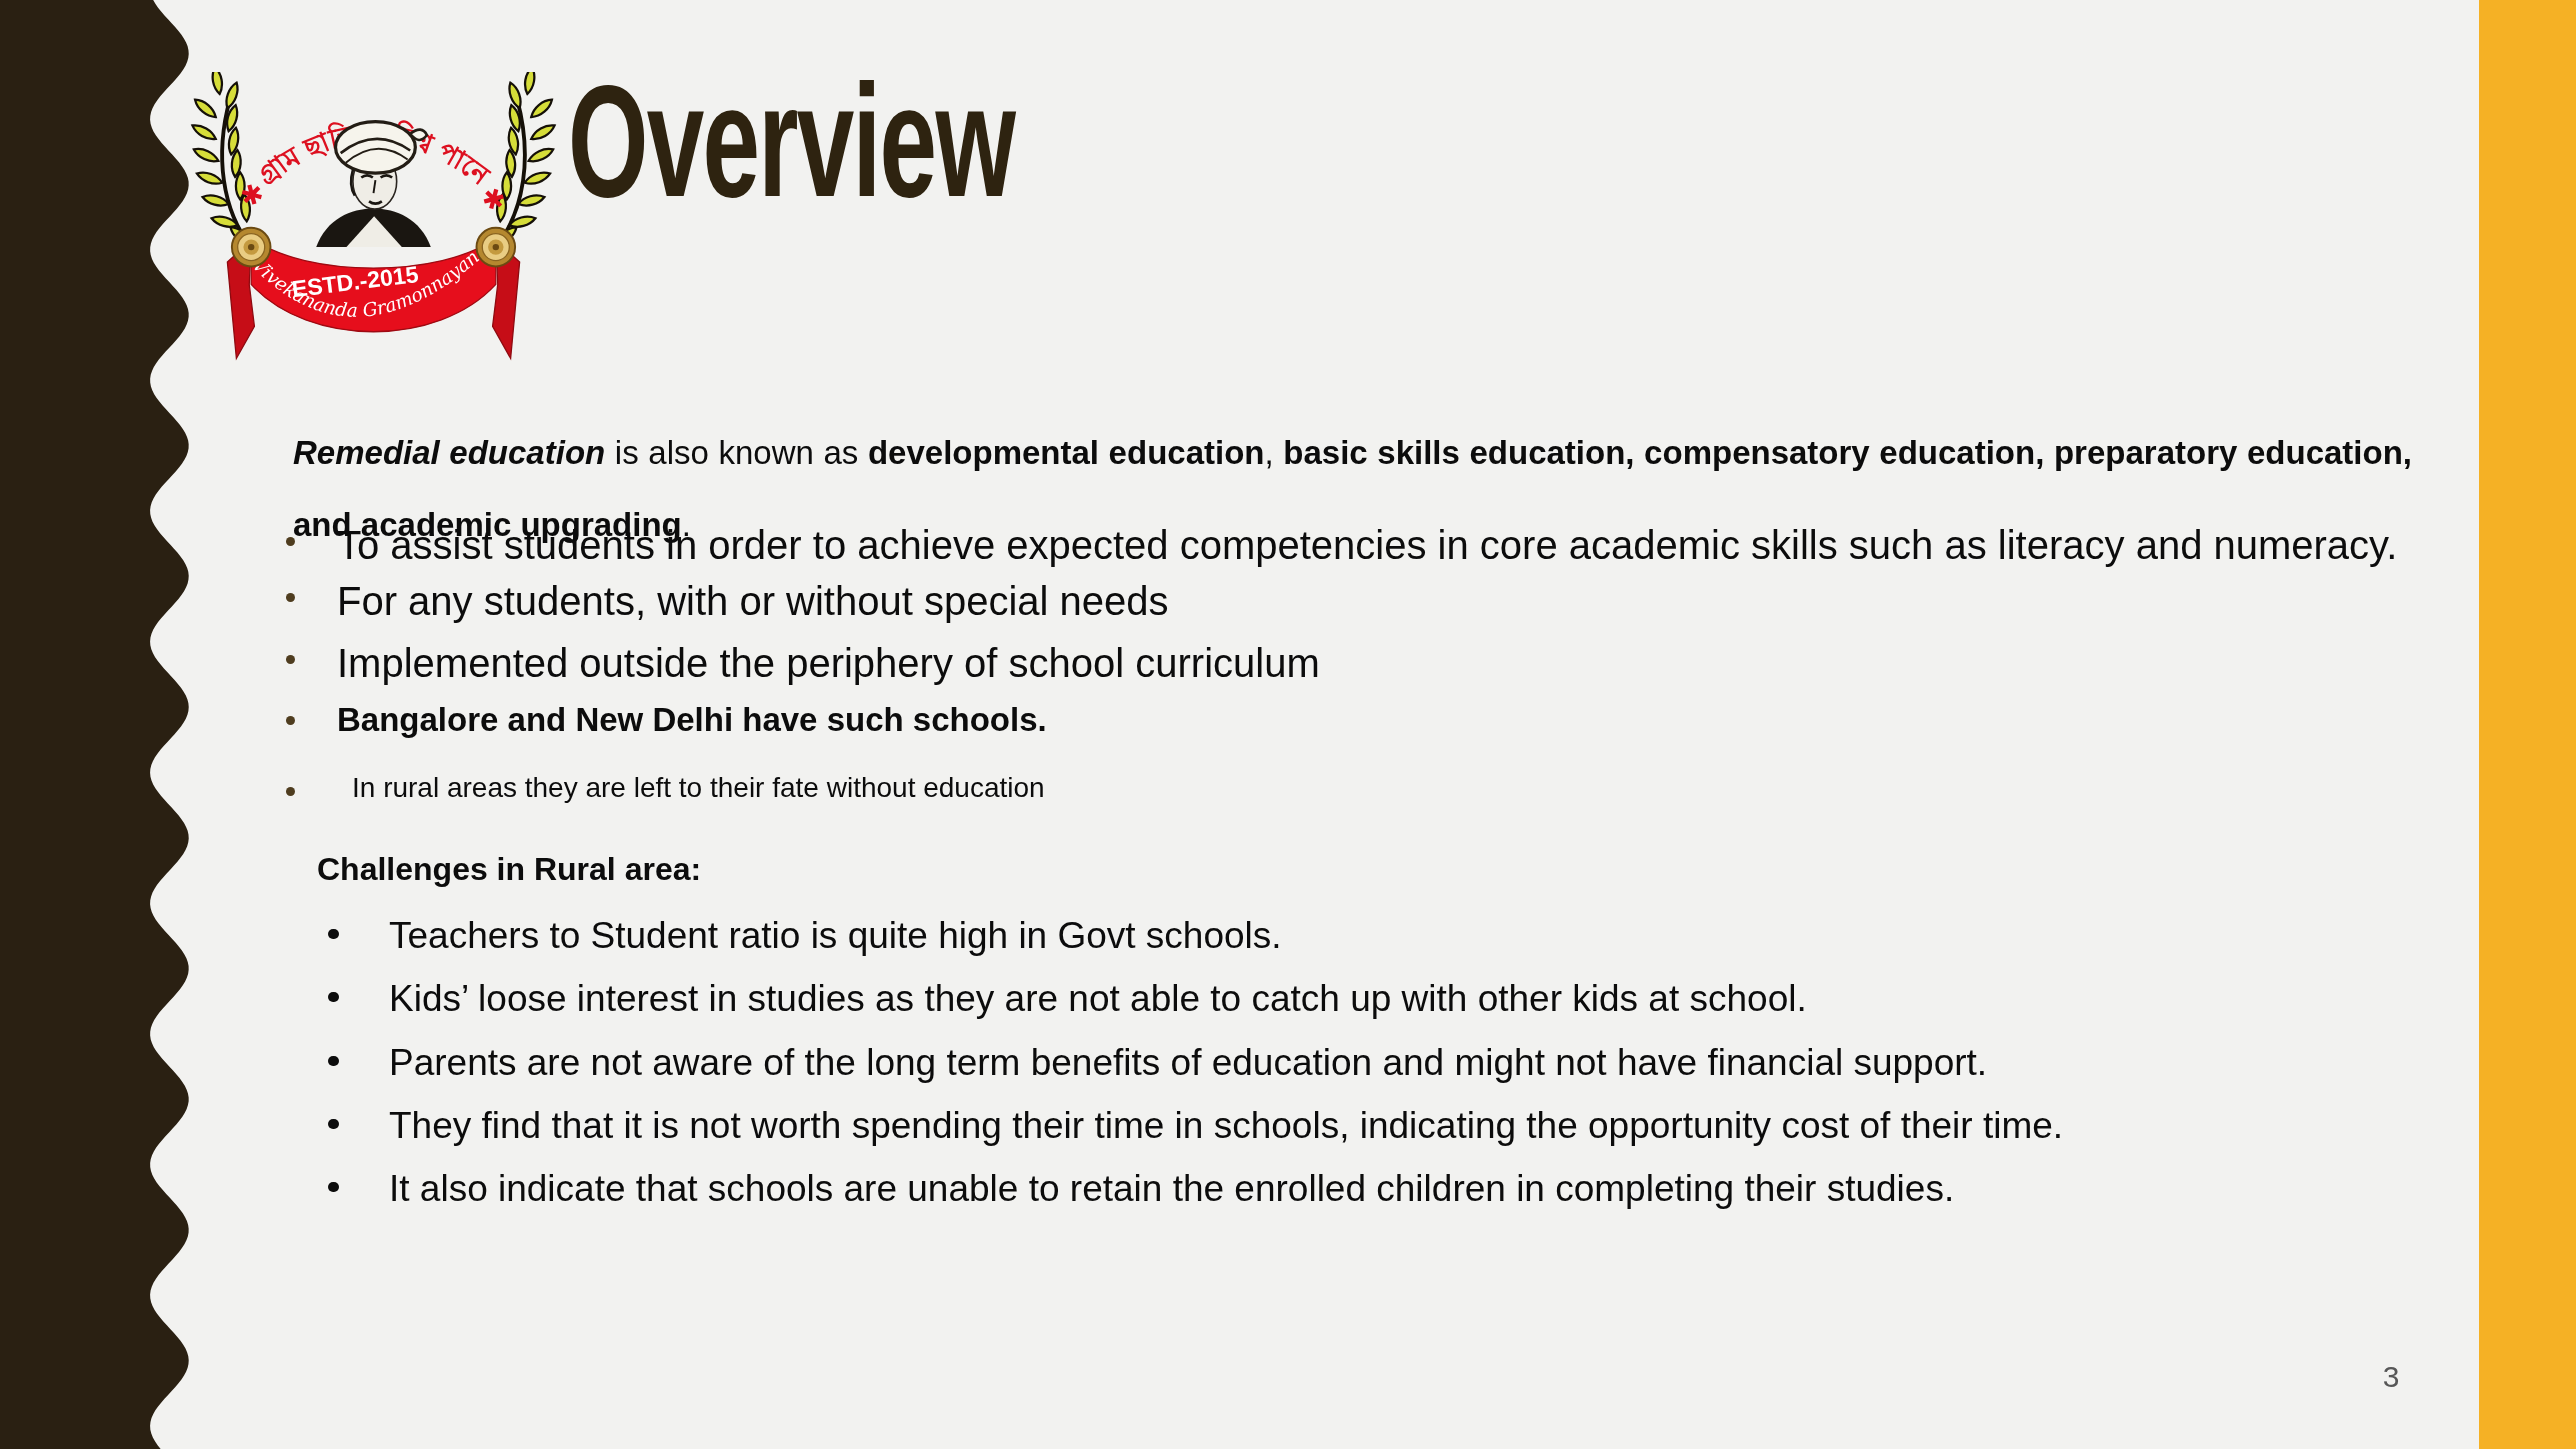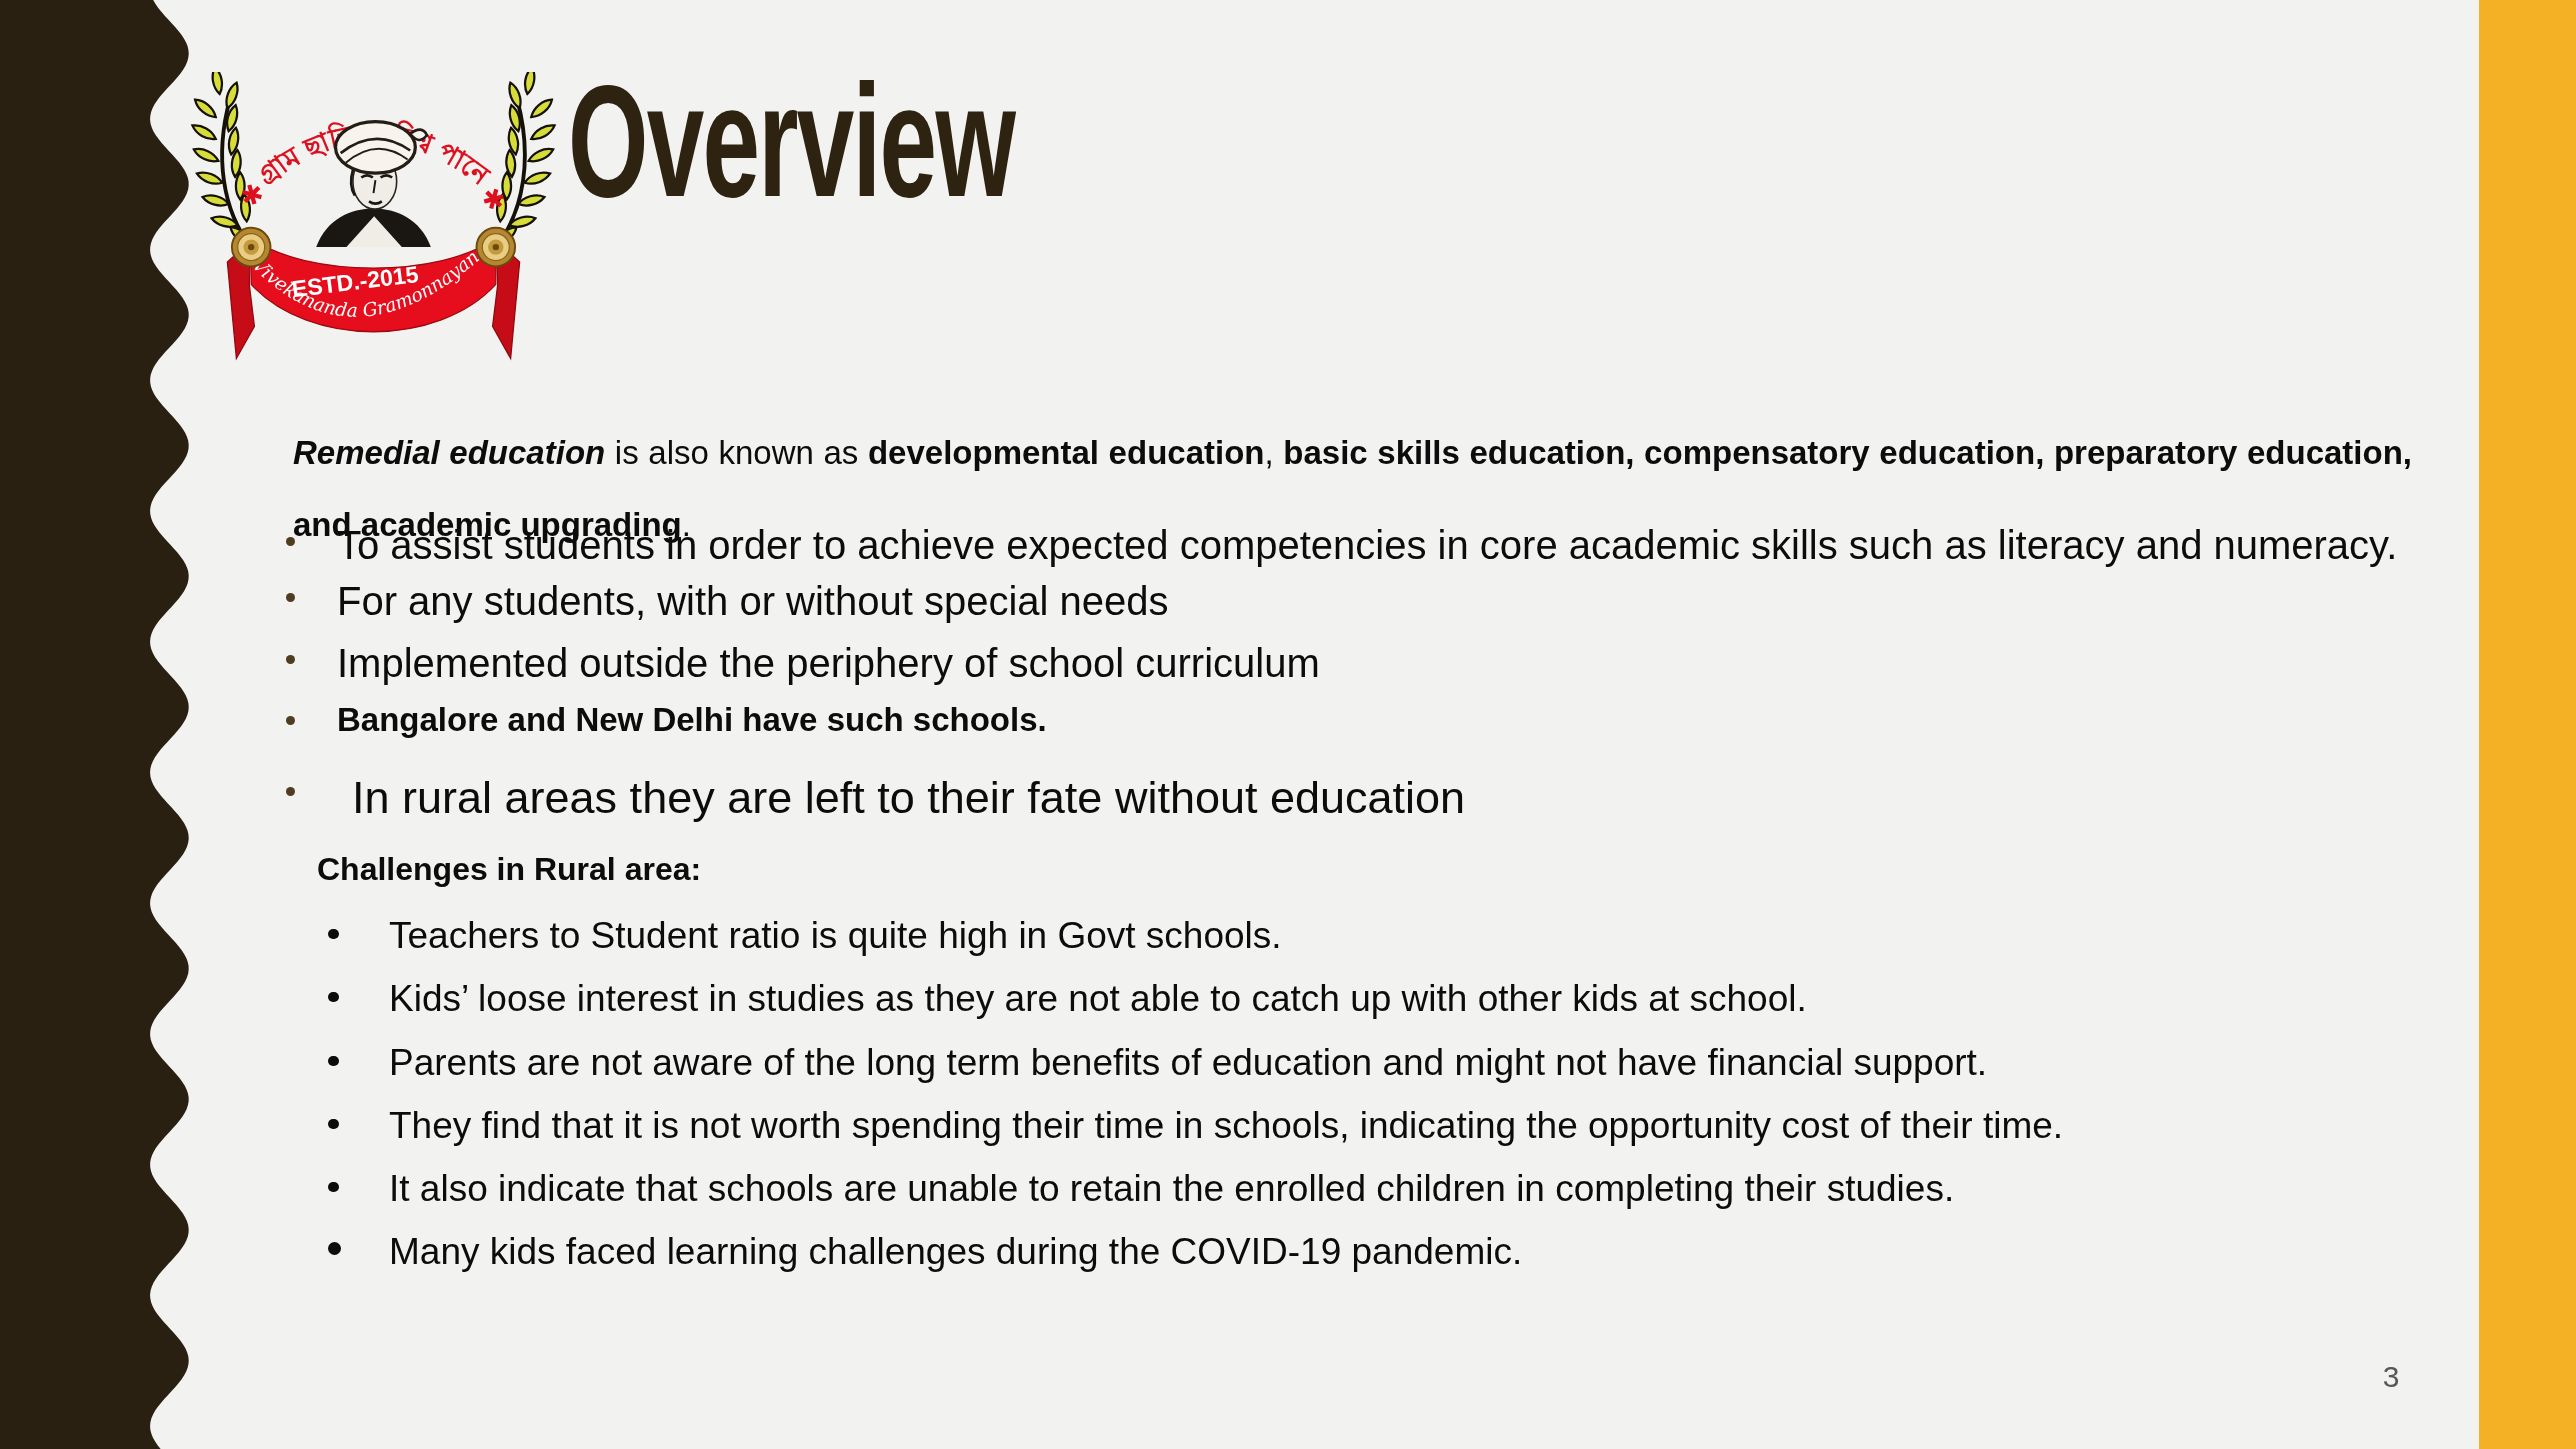--- a/index.html
+++ b/index.html
@@ -25,21 +25,21 @@
   }
   .intro .bi{font-weight:bold;font-style:italic;}
   .intro .b{font-weight:bold;}
   .bullet-item{position:absolute;left:293px;width:2138px;font-size:40px;line-height:1.25;}
   .bullet-item .txt{display:block;padding-left:44px;}
   .bullet-item .dot{
     position:absolute;left:-7px;top:16.7px;width:9px;height:9px;border-radius:50%;
     background:#4F3D1F;
   }
   .bullet-item.emph{font-weight:bold;font-size:33px;}
-  .bullet-item.big{font-size:45px;}
+  .bullet-item.big{font-size:28px;}
   .bullet-item.big .txt{padding-left:59px;}
   .challenges-heading{
     position:absolute;left:317px;top:851px;
     font-size:32px;font-weight:bold;
   }
   .bullet-item2{position:absolute;left:327px;width:2112px;font-size:37px;line-height:1.25;}
   .bullet-item2 .txt{display:block;padding-left:62px;}
   .bullet-item2 .dot{
     position:absolute;left:1.3px;top:15.5px;width:10.3px;height:10.3px;border-radius:50%;
     background:#0C0C0C;
@@ -189,21 +189,17 @@
     <span class="txt">Parents are not aware of the long term benefits of education and might not have financial support.</span>
   </div>
   <div class="bullet-item2" style="top:1103px;">
     <span class="dot"></span>
     <span class="txt">They find that it is not worth spending their time in schools, indicating the opportunity cost of their time.</span>
   </div>
   <div class="bullet-item2" style="top:1166px;">
     <span class="dot"></span>
     <span class="txt">It also indicate that schools are unable to retain the enrolled children in completing their studies.</span>
   </div>
-  <div class="bullet-item2 last" style="top:1229px;">
-    <span class="dot"></span>
-    <span class="txt">Many kids faced learning challenges during the COVID-19 pandemic.</span>
-  </div>
 
   <div class="page-number">3</div>
 
 </div>
 
 
 </body></html>

